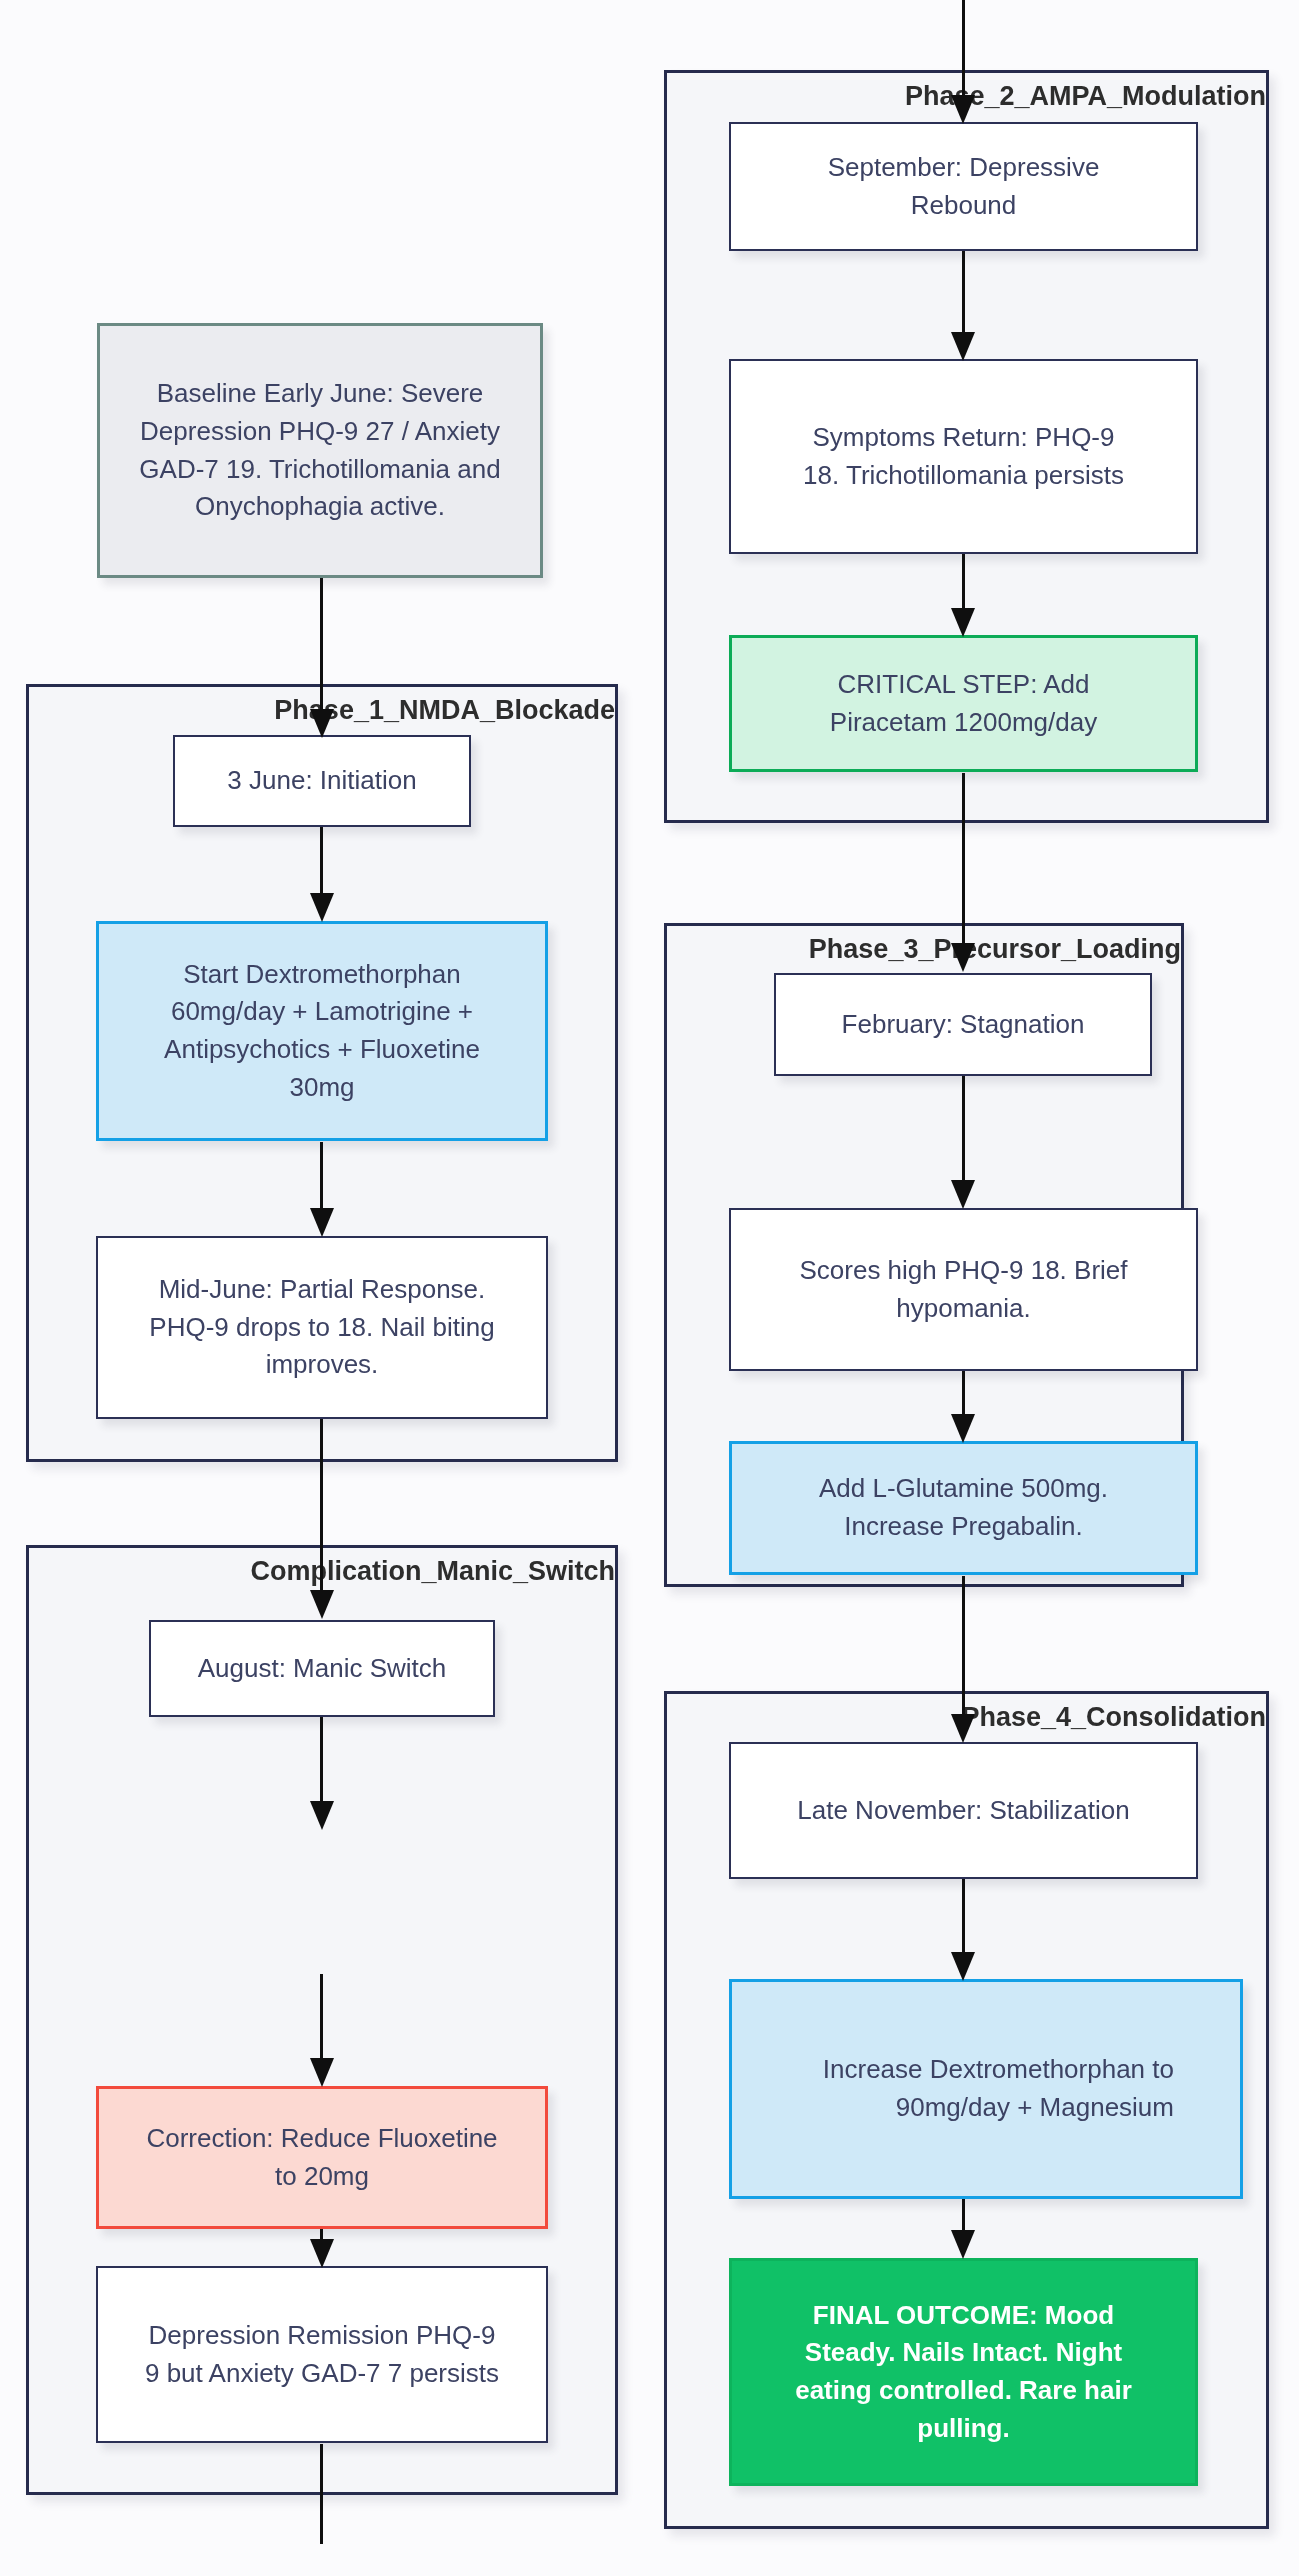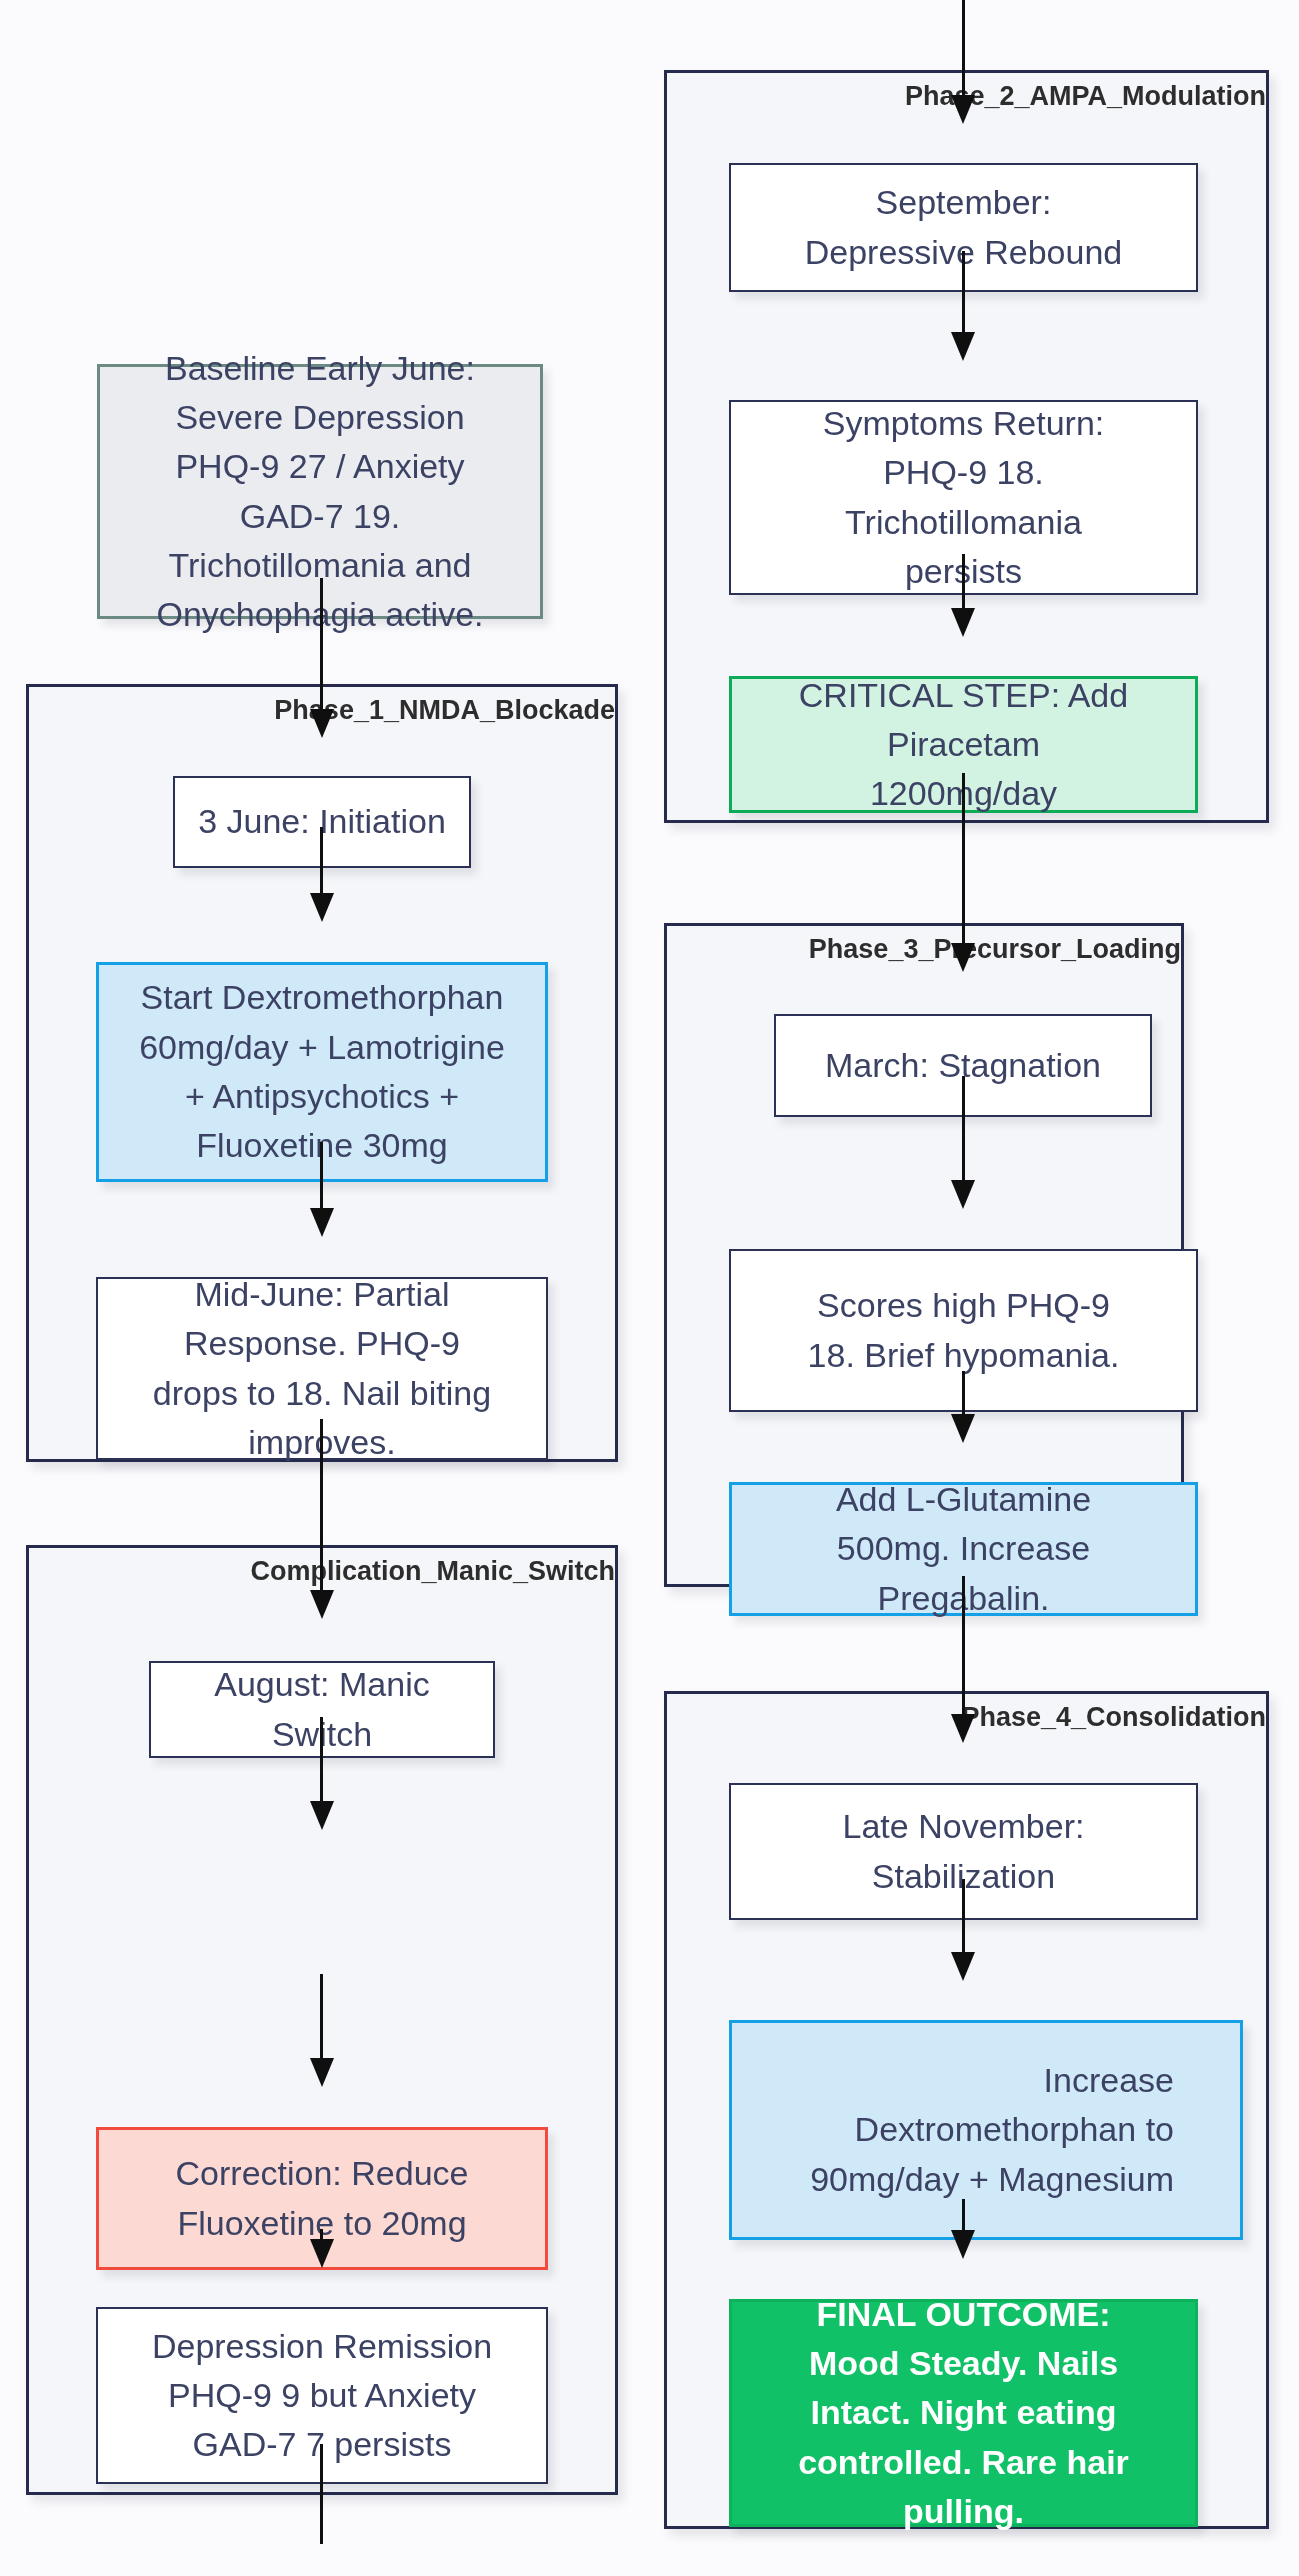--- a/index.html
+++ b/index.html
@@ -13,23 +13,22 @@
     box-shadow:5.7px 6.9px 9.2px rgba(40,40,70,0.10);z-index:1;box-sizing:border-box;
   }
   .sg-title{
     position:absolute;top:8px;left:0;width:100%;text-align:right;
     font-size:27px;font-weight:600;color:#2d2d2d;letter-spacing:0px;z-index:2;
   }
   
   .node{
     position:absolute;display:flex;align-items:center;justify-content:center;
     text-align:center;background:#ffffff;border:2.9px solid #2b3055;color:#3c4263;
-    font-size:34px;font-weight:500;line-height:1.45;z-index:2;box-sizing:border-box;
+    font-size:26px;font-weight:500;line-height:1.45;z-index:2;box-sizing:border-box;
     box-shadow:5.7px 6.9px 8px rgba(40,40,60,0.10);
-    margin-top:41px;
   }
   .node.baseline{background:#ebecf0;border:3.4px solid #6b8a84;}
   .node.action{background:#cfe9f8;border:3.4px solid #14a0e6;}
   .node.critical{background:#d2f3e1;border:3.4px solid #0cab57;}
   .node.warning{background:#fcd9d2;border:3.4px solid #f24a3c;}
   .node.outcome{background:#10c167;border:3.4px solid #0db35c;color:#ffffff;font-weight:700;}
   
   .pad-l{padding:5.7px 40px;}       
   .pad-r{padding:5.7px 66px;}      
   .pad-s{padding:5.7px 14.3px;}       
@@ -109,21 +108,21 @@
   <div class="node pad-s" id="n-3june">3 June: Initiation</div>
   <div class="node action pad-l" id="n-startdxm">Start Dextromethorphan 60mg/day + Lamotrigine + Antipsychotics + Fluoxetine 30mg</div>
   <div class="node pad-l" id="n-midjune">Mid-June: Partial Response. PHQ-9 drops to 18. Nail biting improves.</div>
   <div class="node pad-s" id="n-august">August: Manic Switch</div>
   <div class="node warning pad-l" id="n-correction">Correction: Reduce Fluoxetine to 20mg</div>
   <div class="node pad-l" id="n-depression">Depression Remission PHQ-9 9 but Anxiety GAD-7 7 persists</div>
 
   <div class="node pad-r" id="n-september">September: Depressive Rebound</div>
   <div class="node pad-r" id="n-symptoms">Symptoms Return: PHQ-9 18. Trichotillomania persists</div>
   <div class="node critical pad-r" id="n-critical">CRITICAL STEP: Add Piracetam 1200mg/day</div>
-  <div class="node pad-s" id="n-november">March: Stagnation</div>
+  <div class="node pad-s" id="n-november">February: Stagnation</div>
   <div class="node pad-r" id="n-scores">Scores high PHQ-9 18. Brief hypomania.</div>
   <div class="node action pad-r" id="n-glutamine">Add L-Glutamine 500mg. Increase Pregabalin.</div>
   <div class="node pad-r" id="n-latenov">Late November: Stabilization</div>
   <div class="node action pad-r" id="n-increase">Increase Dextromethorphan to 90mg/day + Magnesium</div>
   <div class="node outcome pad-f" id="n-final">FINAL OUTCOME: Mood Steady. Nails Intact. Night eating controlled. Rare hair pulling.</div>
 
   <div class="vline" id="a1l"></div>
     <div class="ahead" id="a1h"></div>
   <div class="vline" id="a2l"></div>
     <div class="ahead" id="a2h"></div>

